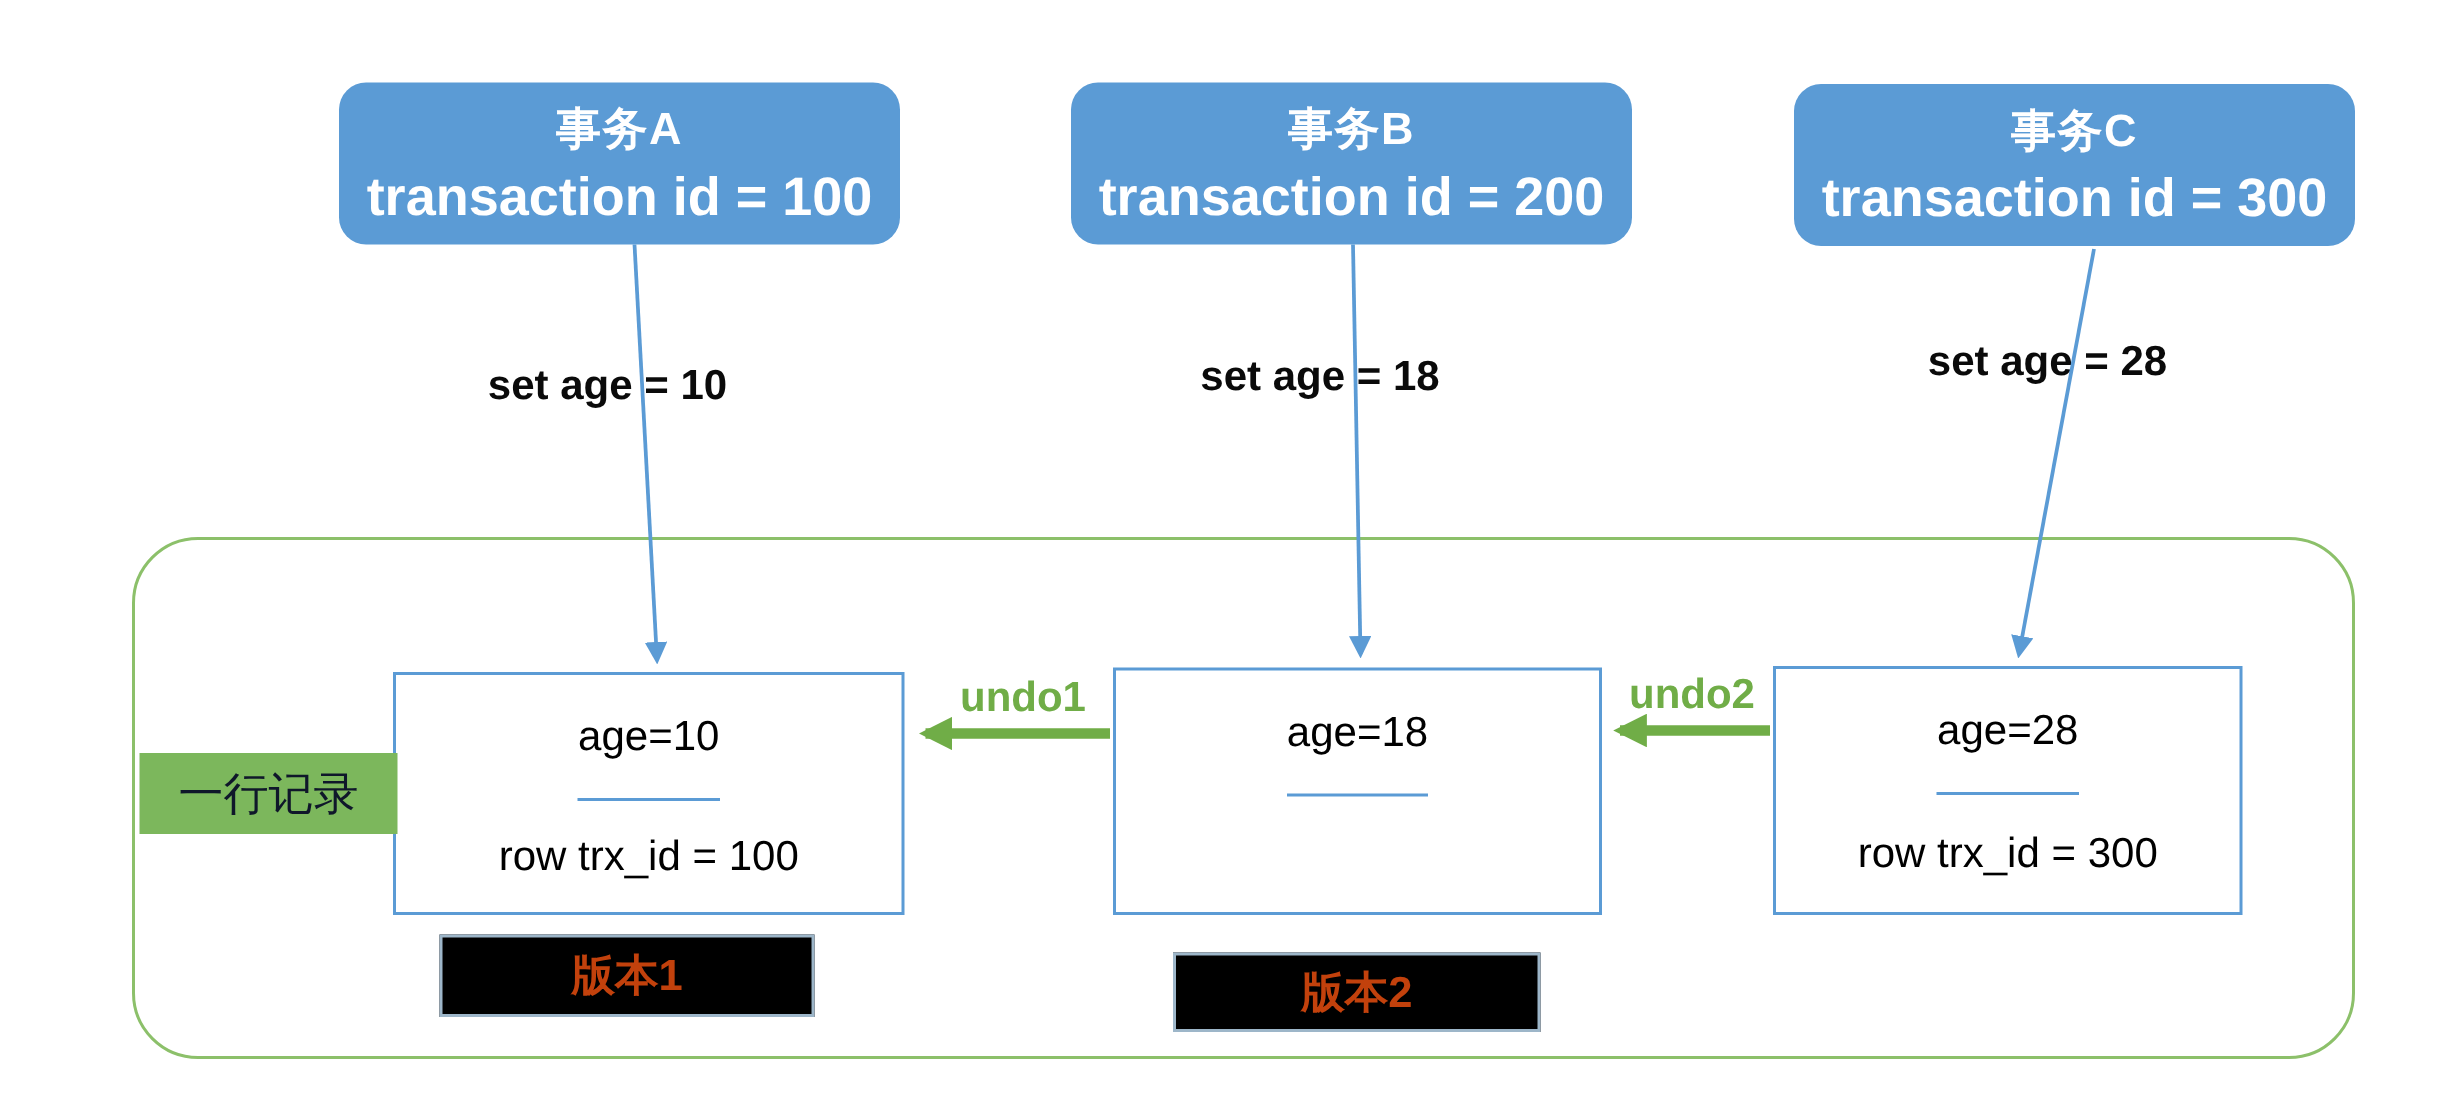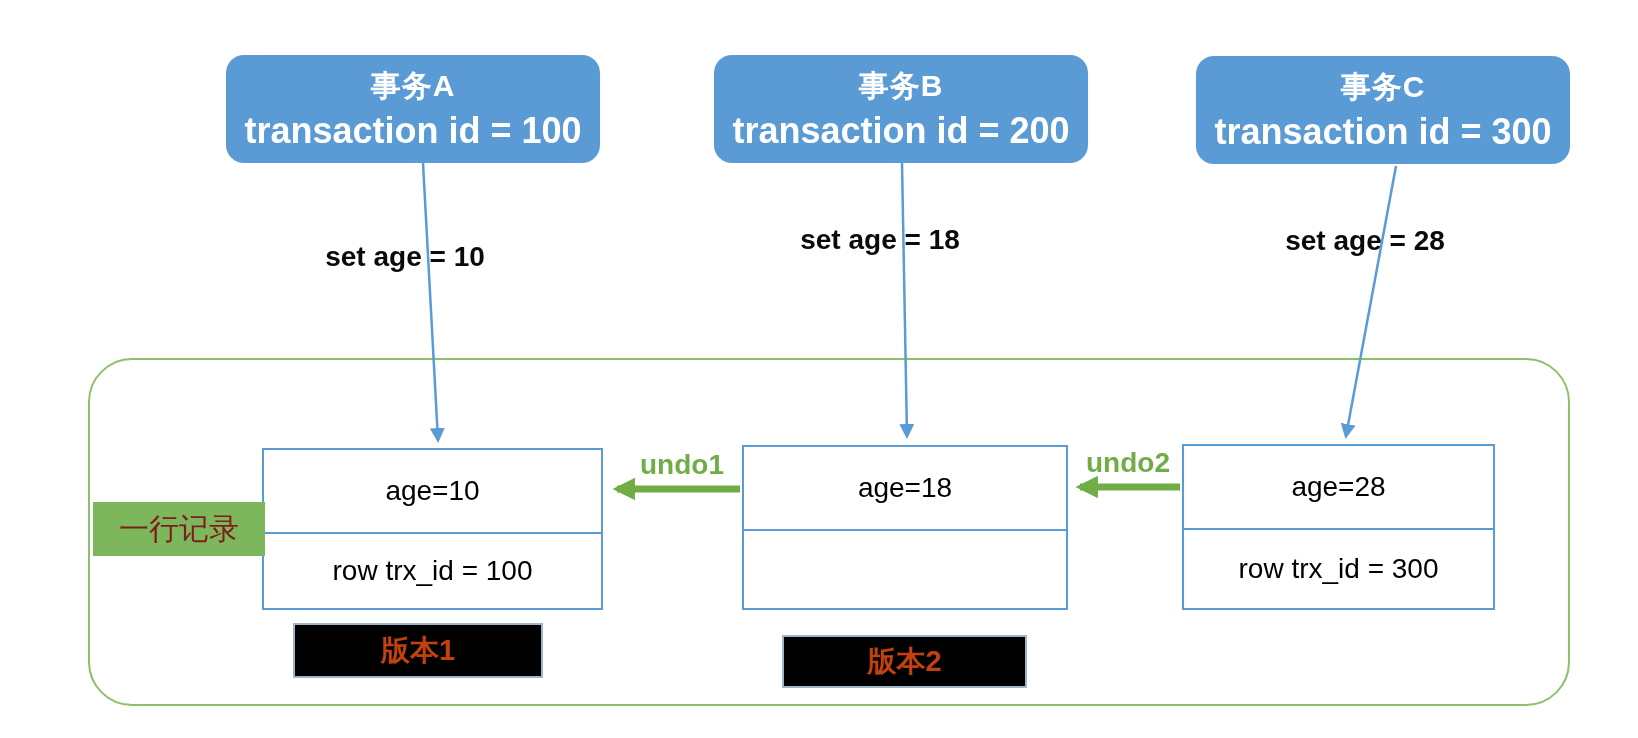--- a/index.html
+++ b/index.html
@@ -28,33 +28,33 @@
   .container-box {
     position:absolute; left:88px; top:358px; width:1482px; height:348px;
     border:2.5px solid var(--green-light,#8cc06a); border-radius:44px;
     box-sizing:border-box;
   }
 
   
   .version-box {
     position:absolute; background:#ffffff;
     border:2px solid var(--blue,#5b9bd5); box-sizing:border-box;
-    display:flex; flex-direction:column;
+    display:flex; flex-direction:column;align-items:center;
   }
   .version-cell {
     display:flex; align-items:center; justify-content:center;
     font-size:28px; color:#000000; white-space:nowrap;
   }
   .cell-top { height:82px; border-bottom:2px solid var(--blue,#5b9bd5); }
   .cell-bottom { flex:1; }
 
   
   .row-label {
     position:absolute; left:93px; top:502px; width:172px; height:54px;
-    background:var(--label-green,#7cb75c); color:#7f1d1d;
+    background:var(--label-green,#7cb75c); color:#0f172a;
     display:flex; align-items:center; justify-content:center;
     font-size:30px;
   }
 
   
   .undo-label {
     position:absolute; transform:translate(-50%,-50%);
     color:var(--green,#70ad47); font-size:28px; font-weight:700; white-space:nowrap;
   }
 
@@ -85,21 +85,21 @@
   <div class="txn-box" style="left:714px;top:55px">
     <div class="txn-name">事务B</div>
     <div class="txn-id">transaction id = 200</div>
   </div>
   <div class="txn-box" style="left:1196px;top:56px">
     <div class="txn-name">事务C</div>
     <div class="txn-id">transaction id = 300</div>
   </div>
 
   <div class="set-label" style="left:405px;top:257px">set age = 10</div>
-  <div class="set-label" style="left:880px;top:240px">set age = 18</div>
+  <div class="set-label" style="left:880px;top:251px">set age = 18</div>
   <div class="set-label" style="left:1365px;top:241px">set age = 28</div>
 
   <div class="container-box"></div>
 
   <div class="version-box" style="left:262px;top:448px;width:341px;height:162px">
     <div class="version-cell cell-top">age=10</div>
     <div class="version-cell cell-bottom">row trx_id = 100</div>
   </div>
   <div class="version-box" style="left:742px;top:445px;width:326px;height:165px">
     <div class="version-cell cell-top">age=18</div>

